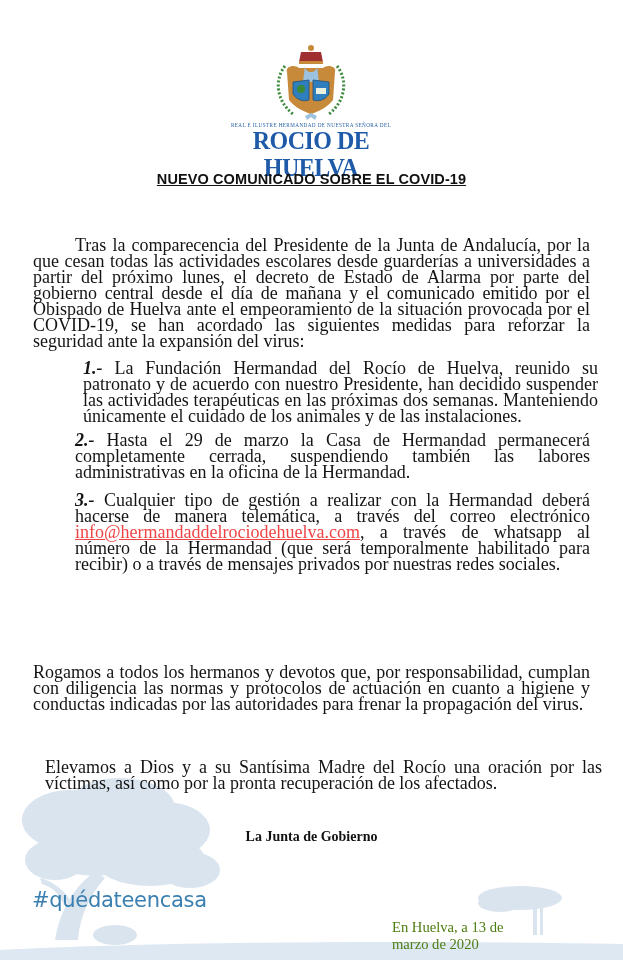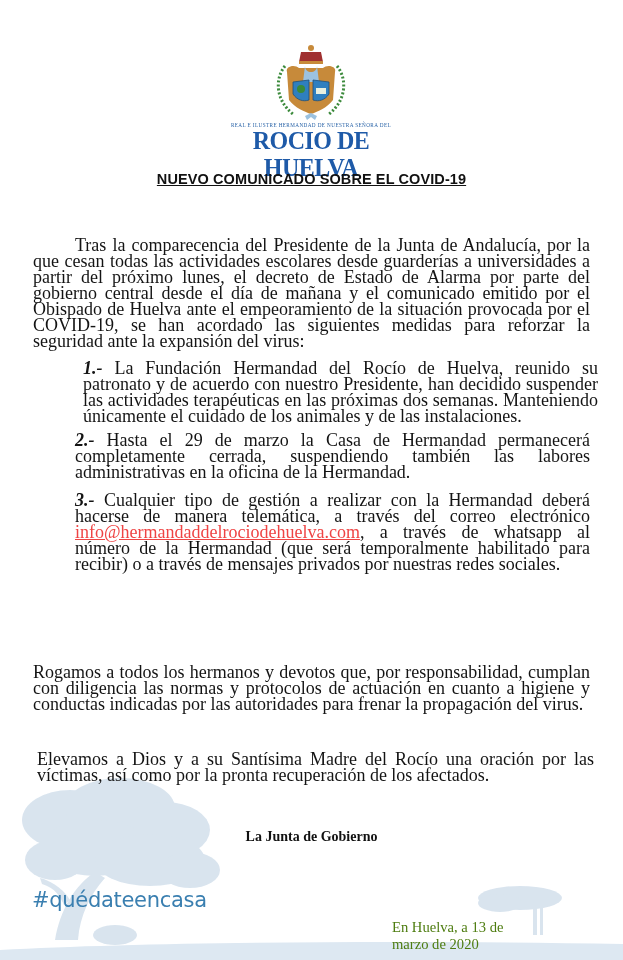--- a/index.html
+++ b/index.html
@@ -121,19 +121,19 @@
 
   <p class="para p-item p-item2" style="margin:0;">
     <span class="num">2.-</span><span> Hasta el 29 de marzo la Casa de Hermandad permanecerá completamente cerrada, suspendiendo también las labores administrativas en la oficina de la Hermandad.</span>
   </p>
 
   <p class="para p-item p-item3" style="margin:0;">
     <span class="num">3.-</span><span> Cualquier tipo de gestión a realizar con la Hermandad deberá hacerse de manera telemática, a través del correo electrónico </span><a class="email">info@hermandaddelrociodehuelva.com</a><span>, a través de whatsapp al número de la Hermandad (que será temporalmente habilitado para recibir) o a través de mensajes privados por nuestras redes sociales.</span>
   </p>
 
   <p class="para p-rogamos" style="margin:0;">Rogamos a todos los hermanos y devotos que, por responsabilidad, cumplan con diligencia las normas y protocolos de actuación en cuanto a higiene y conductas indicadas por las autoridades para frenar la propagación del virus.</p>
-  <p class="para p-elevamos" style="margin:4px;">Elevamos a Dios y a su Santísima Madre del Rocío una oración por las víctimas, así como por la pronta recuperación de los afectados.</p>
+  <p class="para p-elevamos" style="margin:12px;">Elevamos a Dios y a su Santísima Madre del Rocío una oración por las víctimas, así como por la pronta recuperación de los afectados.</p>
 
   <div class="signature"><span>La Junta de Gobierno</span></div>
 
   <div class="hashtag">#quédateencasa</div>
   <div class="place-date">En Huelva, a 13 de marzo de 2020</div>
 </div>
 
 </body></html>

